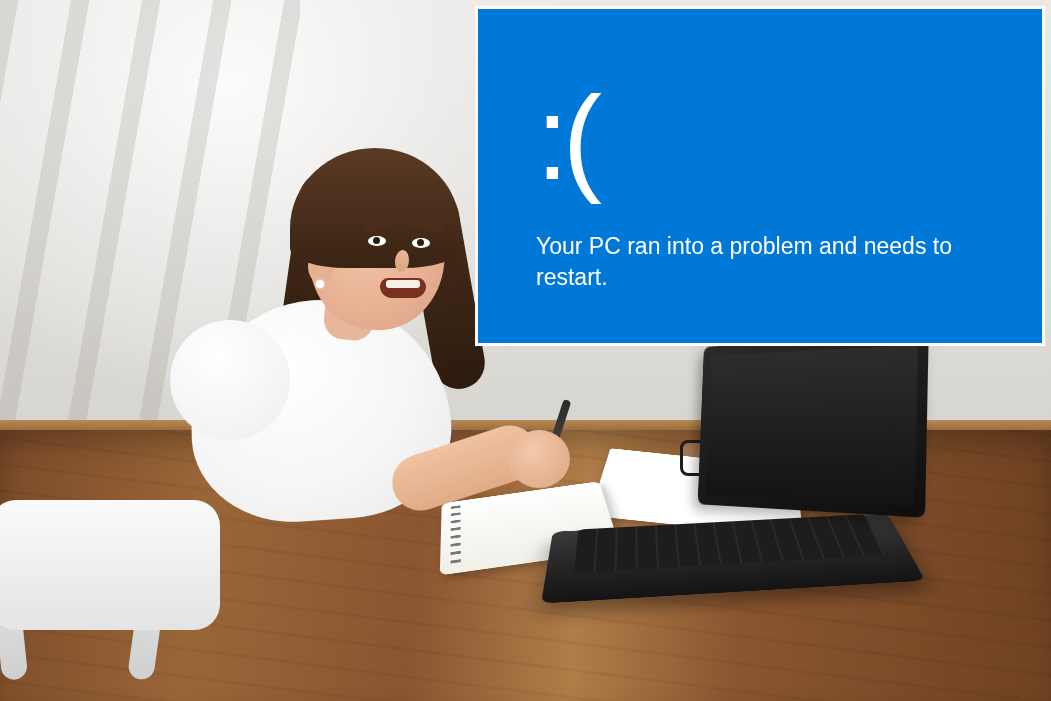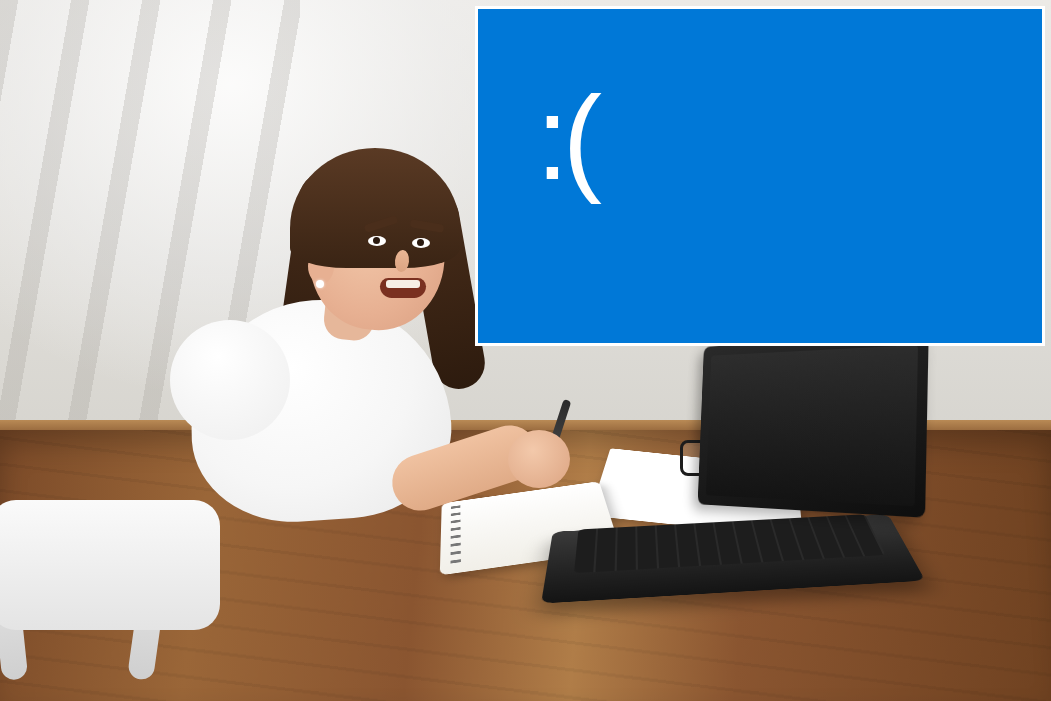--- a/index.html
+++ b/index.html
@@ -160,16 +160,17 @@
     <div class="mouth"></div>
       <div class="teeth"></div>
     <div class="forearm"></div>
     <div class="pen"></div>
     <div class="fist"></div>
   </div>
 
   <div class="bsod">
     <div class="bsod-inner">
       <div class="bsod-face">:(</div>
+      <div class="bsod-msg">Your PC ran into a problem and needs to restart.</div>
     </div>
   </div>
 
 </div>
 
 </body></html>

